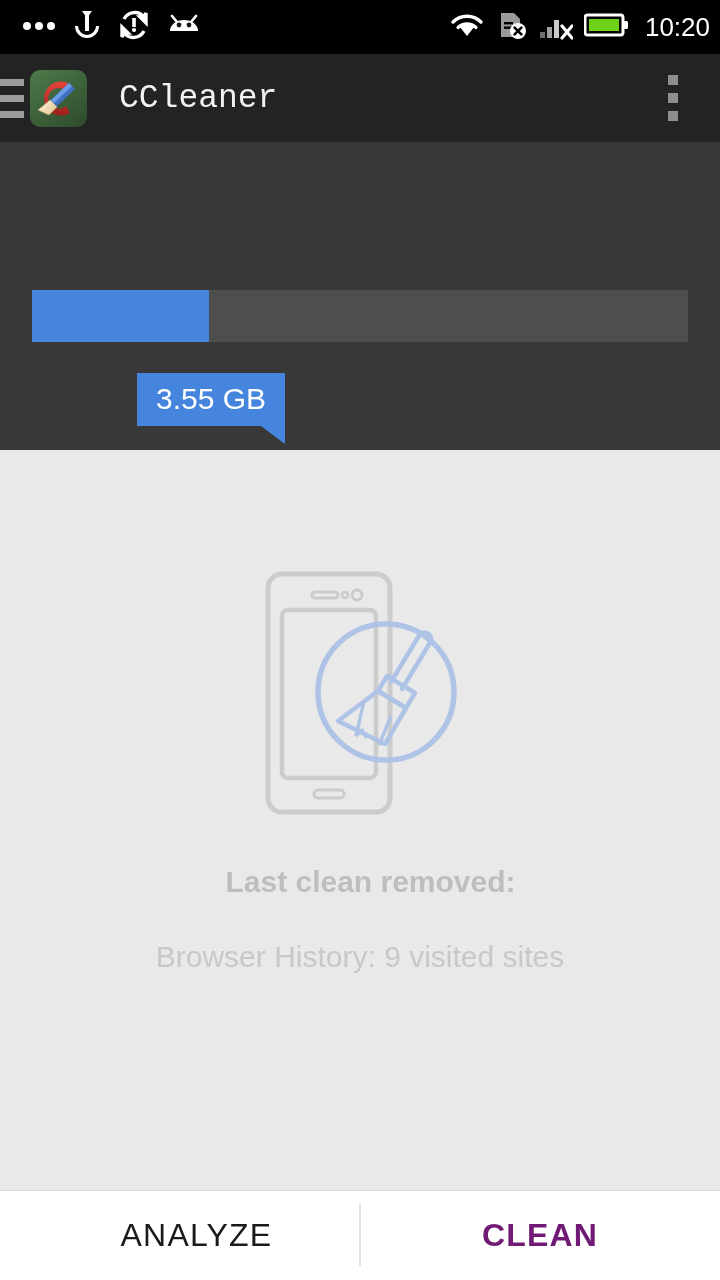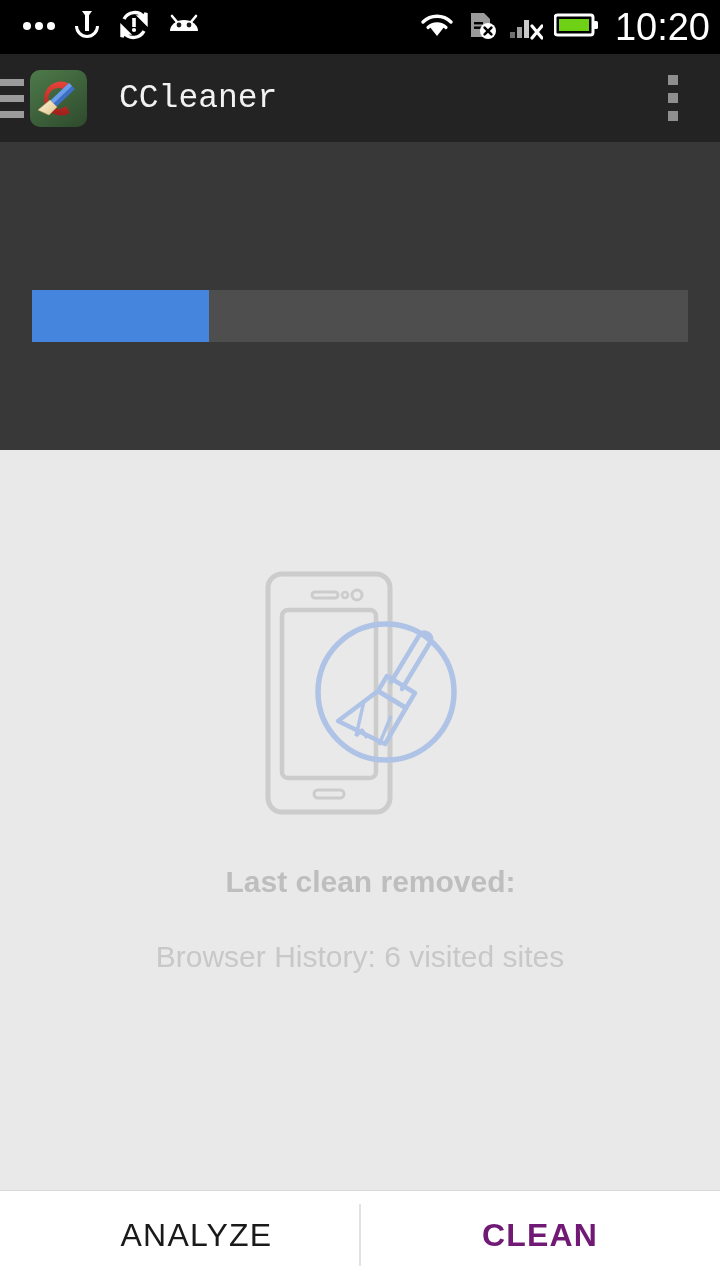--- a/index.html
+++ b/index.html
@@ -14,21 +14,21 @@
   
   .statusbar {
     position:absolute; top:0; left:0; width:720px; height:54px;
     background:#000000;
     display:flex; align-items:center;
   }
   .sb-left { display:flex; align-items:center; gap:16px; padding-left:22px; }
   .sb-right { position:absolute; right:10px; display:flex; align-items:center; gap:11px; }
   .sb-ico { display:block; }
   .sb-clock {
-    color:#ffffff; font-size:38px; letter-spacing:0px;
+    color:#ffffff; font-size:26px; letter-spacing:0px;
     font-family:"Liberation Sans", sans-serif; margin-left:4px;
   }
 
   
   .appbar {
     position:absolute; top:54px; left:0; width:720px; height:88px;
     background:#232323;
     display:flex; align-items:center;
   }
   .hamburger {
@@ -259,20 +259,24 @@
     <div class="overflow">
       <i></i>
       <i></i>
       <i></i>
     </div>
   </div>
 
   <div class="storage">
 
 
+    <div class="callout-used">
+      <span>3.55 GB</span>
+      <span class="tail"></span>
+    </div>
 
     <div class="bar-track">
       <div class="bar-fill" id="barFill" style="width: 27%; background: rgb(69, 133, 221);"></div>
     </div>
 
     <div class="callout-free">
       <span class="tail"></span>
       <span>9.43 GB</span>
     </div>
   </div>
@@ -305,21 +309,21 @@
         <path d="M118 123 L146 140 L125 176 L78 153 Z" fill="none" stroke="#aec3e6" stroke-width="4.5" stroke-linejoin="round"></path>
 
         <path d="M104 133 L96 168" fill="none" stroke="#aec3e6" stroke-width="3.4"></path>
         <path d="M131 148 L119 177" fill="none" stroke="#aec3e6" stroke-width="3.4"></path>
         <path d="M96 168 L102 162 L107 170" fill="none" stroke="#aec3e6" stroke-width="3.4" stroke-linejoin="round"></path>
       </svg>
     </div>
 
     <div class="msg-primary">Last clean removed:</div>
 
-    <div class="msg-secondary">Browser History: 6 visited sites</div>
+    <div class="msg-secondary">Browser History: 9 visited sites</div>
   </div>
 
   <div class="actionbar">
     <button class="act-btn act-analyze">ANALYZE</button>
     <div class="act-divider"></div>
     <button class="act-btn act-clean">CLEAN</button>
   </div>
 
 </div>
 

